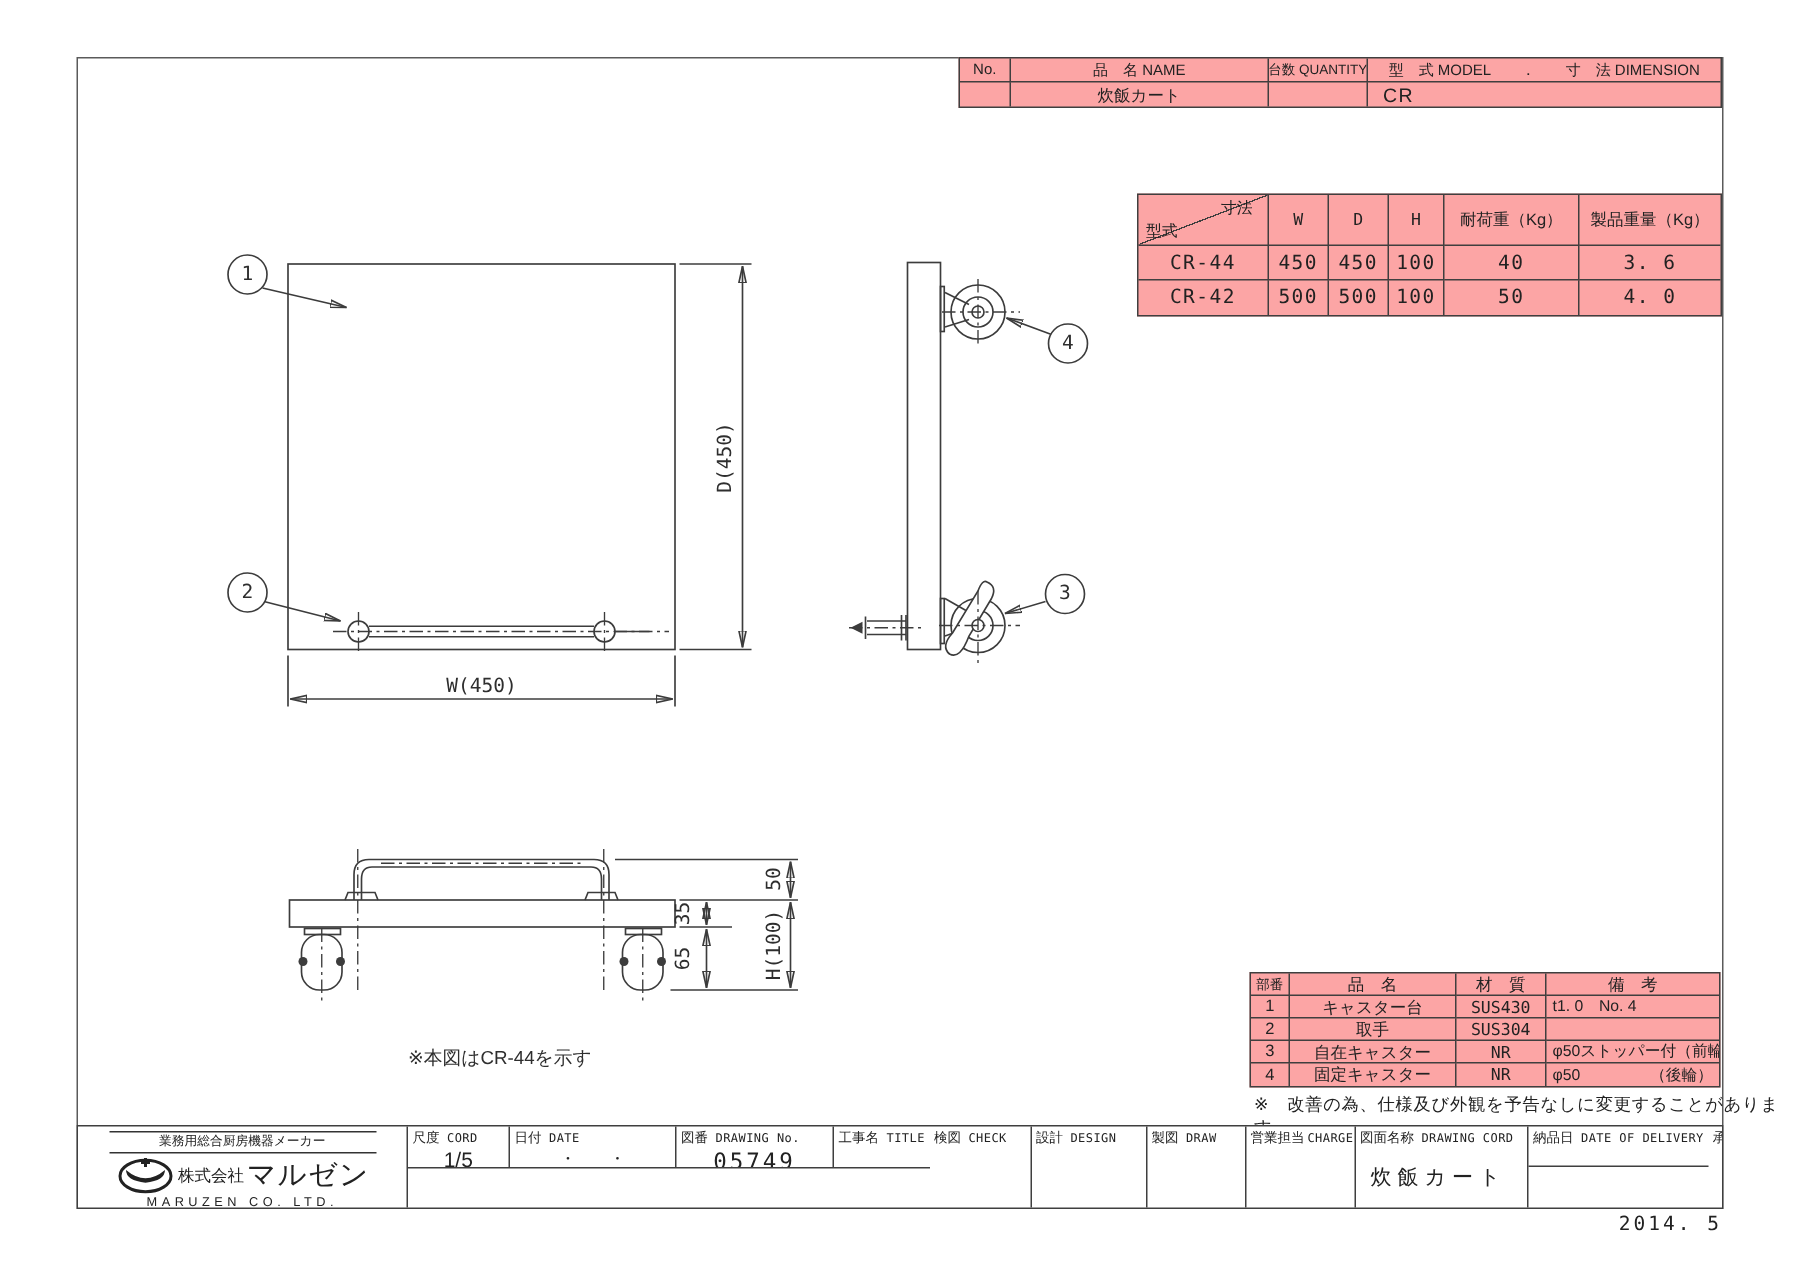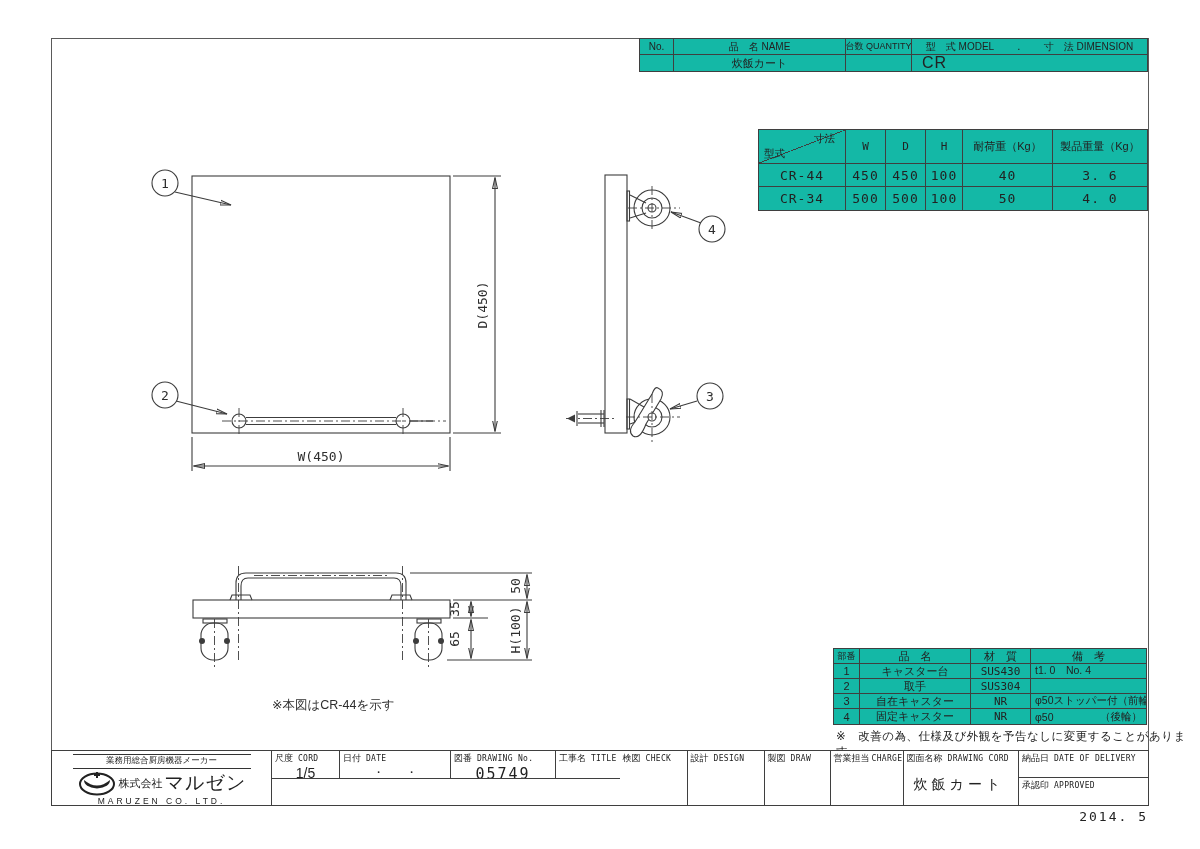--- a/index.html
+++ b/index.html
@@ -2,21 +2,21 @@
 <html><head>
 <meta charset="utf-8">
 <style>
   html,body{margin:0;padding:0;background:#fff;}
   .page{position:relative;width:1200px;height:849px;background:#fff;overflow:hidden;
         font-family:"Liberation Sans","DejaVu Sans",sans-serif;color:#222;}
   .frame{position:absolute;left:51px;top:38px;width:1098px;height:768px;
          border:1px solid #5a5a5a;box-sizing:border-box;}
   .mono{font-family:"DejaVu Sans Mono",monospace;}
   
-  .t{position:absolute;background:#14b8a6;box-sizing:border-box;border:1px solid #3f3f3f;}
+  .t{position:absolute;background:#fca5a5;box-sizing:border-box;border:1px solid #3f3f3f;}
   .g{display:grid;}
   .c{box-sizing:border-box;border-right:1px solid #3f3f3f;border-bottom:1px solid #3f3f3f;
      display:flex;align-items:center;justify-content:center;overflow:hidden;white-space:nowrap;}
   .c.noR{border-right:none}.c.noB{border-bottom:none}
   .c.left{justify-content:flex-start;}
   
   .hdr{left:639px;top:38px;width:509px;font-size:10px;}
   .hdr .g{grid-template-columns:34px 172px 66px 1fr;grid-auto-rows:16px;}
   .hdr .val{font-size:11px;}
   
@@ -52,21 +52,21 @@
   .tb-row{display:flex;min-width:0;}
   .tb-row.top{height:28px;border-bottom:1px solid #3f3f3f;box-sizing:border-box;}
   .tb-row.bot{flex:1;}
   .tcell{border-right:1px solid #3f3f3f;box-sizing:border-box;display:flex;
          flex-direction:column;overflow:hidden;}
   .tcell:last-child{border-right:none;}
   .lbl{display:flex;gap:5px;padding:1px 3px 0;font-size:9px;align-items:baseline;white-space:nowrap;}
   .lbl .en{font-family:"DejaVu Sans Mono",monospace;font-size:8px;letter-spacing:0.3px;}
   .val{flex:1;display:flex;align-items:center;justify-content:center;}
   .tb-right{width:130px;border-left:1px solid #3f3f3f;box-sizing:border-box;
-            display:flex;flex-direction:column;}
+            display:flex;flex-direction:row;}
   .tb-right .tcell{border-right:none;}
   .tb-right .top{height:27px;border-bottom:1px solid #3f3f3f;box-sizing:border-box;}
   .tb-right .bot{flex:1;}
   .datestamp{position:absolute;right:52px;top:809px;font-size:13px;letter-spacing:2px;}
   
   .draw{position:absolute;left:0;top:0;}
   .draw line,.draw rect,.draw circle,.draw path,.draw ellipse{stroke:#3c3c3c;fill:none;stroke-width:1.1px;}
   .draw .cl{stroke-dasharray:9 3 2 3;stroke-width:0.9px;}
   .draw .fil{fill:#3c3c3c;stroke:none;}
   .draw .wht{fill:#fff;}
@@ -216,21 +216,21 @@
 
   <div class="t hdr">
     <div class="g">
       <div class="c">No.</div>
       <div class="c">品　名 NAME</div>
       <div class="c" style="font-size:9px">台数 QUANTITY</div>
       <div class="c noR">型　式 MODEL　　．　　寸　法 DIMENSION</div>
       <div class="c noB"></div>
       <div class="c noB val">炊飯カート</div>
       <div class="c noB"></div>
-      <div class="c noB noR val left" style="padding-left:10px;font-size:16px;letter-spacing:1px">CR</div>
+      <div class="c noB noR val left" style="padding-left:10px;font-size:13px;letter-spacing:1px">CR</div>
     </div>
   </div>
 
   <div class="t spec">
     <div class="g">
       <div class="c diag">
         <span class="dt">寸法</span>
         <span class="db">型式</span>
       </div>
       <div class="c mono">W</div>
@@ -239,21 +239,21 @@
       <div class="c">耐荷重（Kg）</div>
       <div class="c noR">製品重量（Kg）</div>
 
       <div class="c num mono">CR-44</div>
       <div class="c num mono">450</div>
       <div class="c num mono">450</div>
       <div class="c num mono">100</div>
       <div class="c num mono">40</div>
       <div class="c num mono noR">3. 6</div>
 
-      <div class="c num mono noB">CR-34</div>
+      <div class="c num mono noB">CR-42</div>
       <div class="c num mono noB">500</div>
       <div class="c num mono noB">500</div>
       <div class="c num mono noB">100</div>
       <div class="c num mono noB">50</div>
       <div class="c num mono noB noR">4. 0</div>
     </div>
   </div>
 
   <div class="t parts">
     <div class="g">

